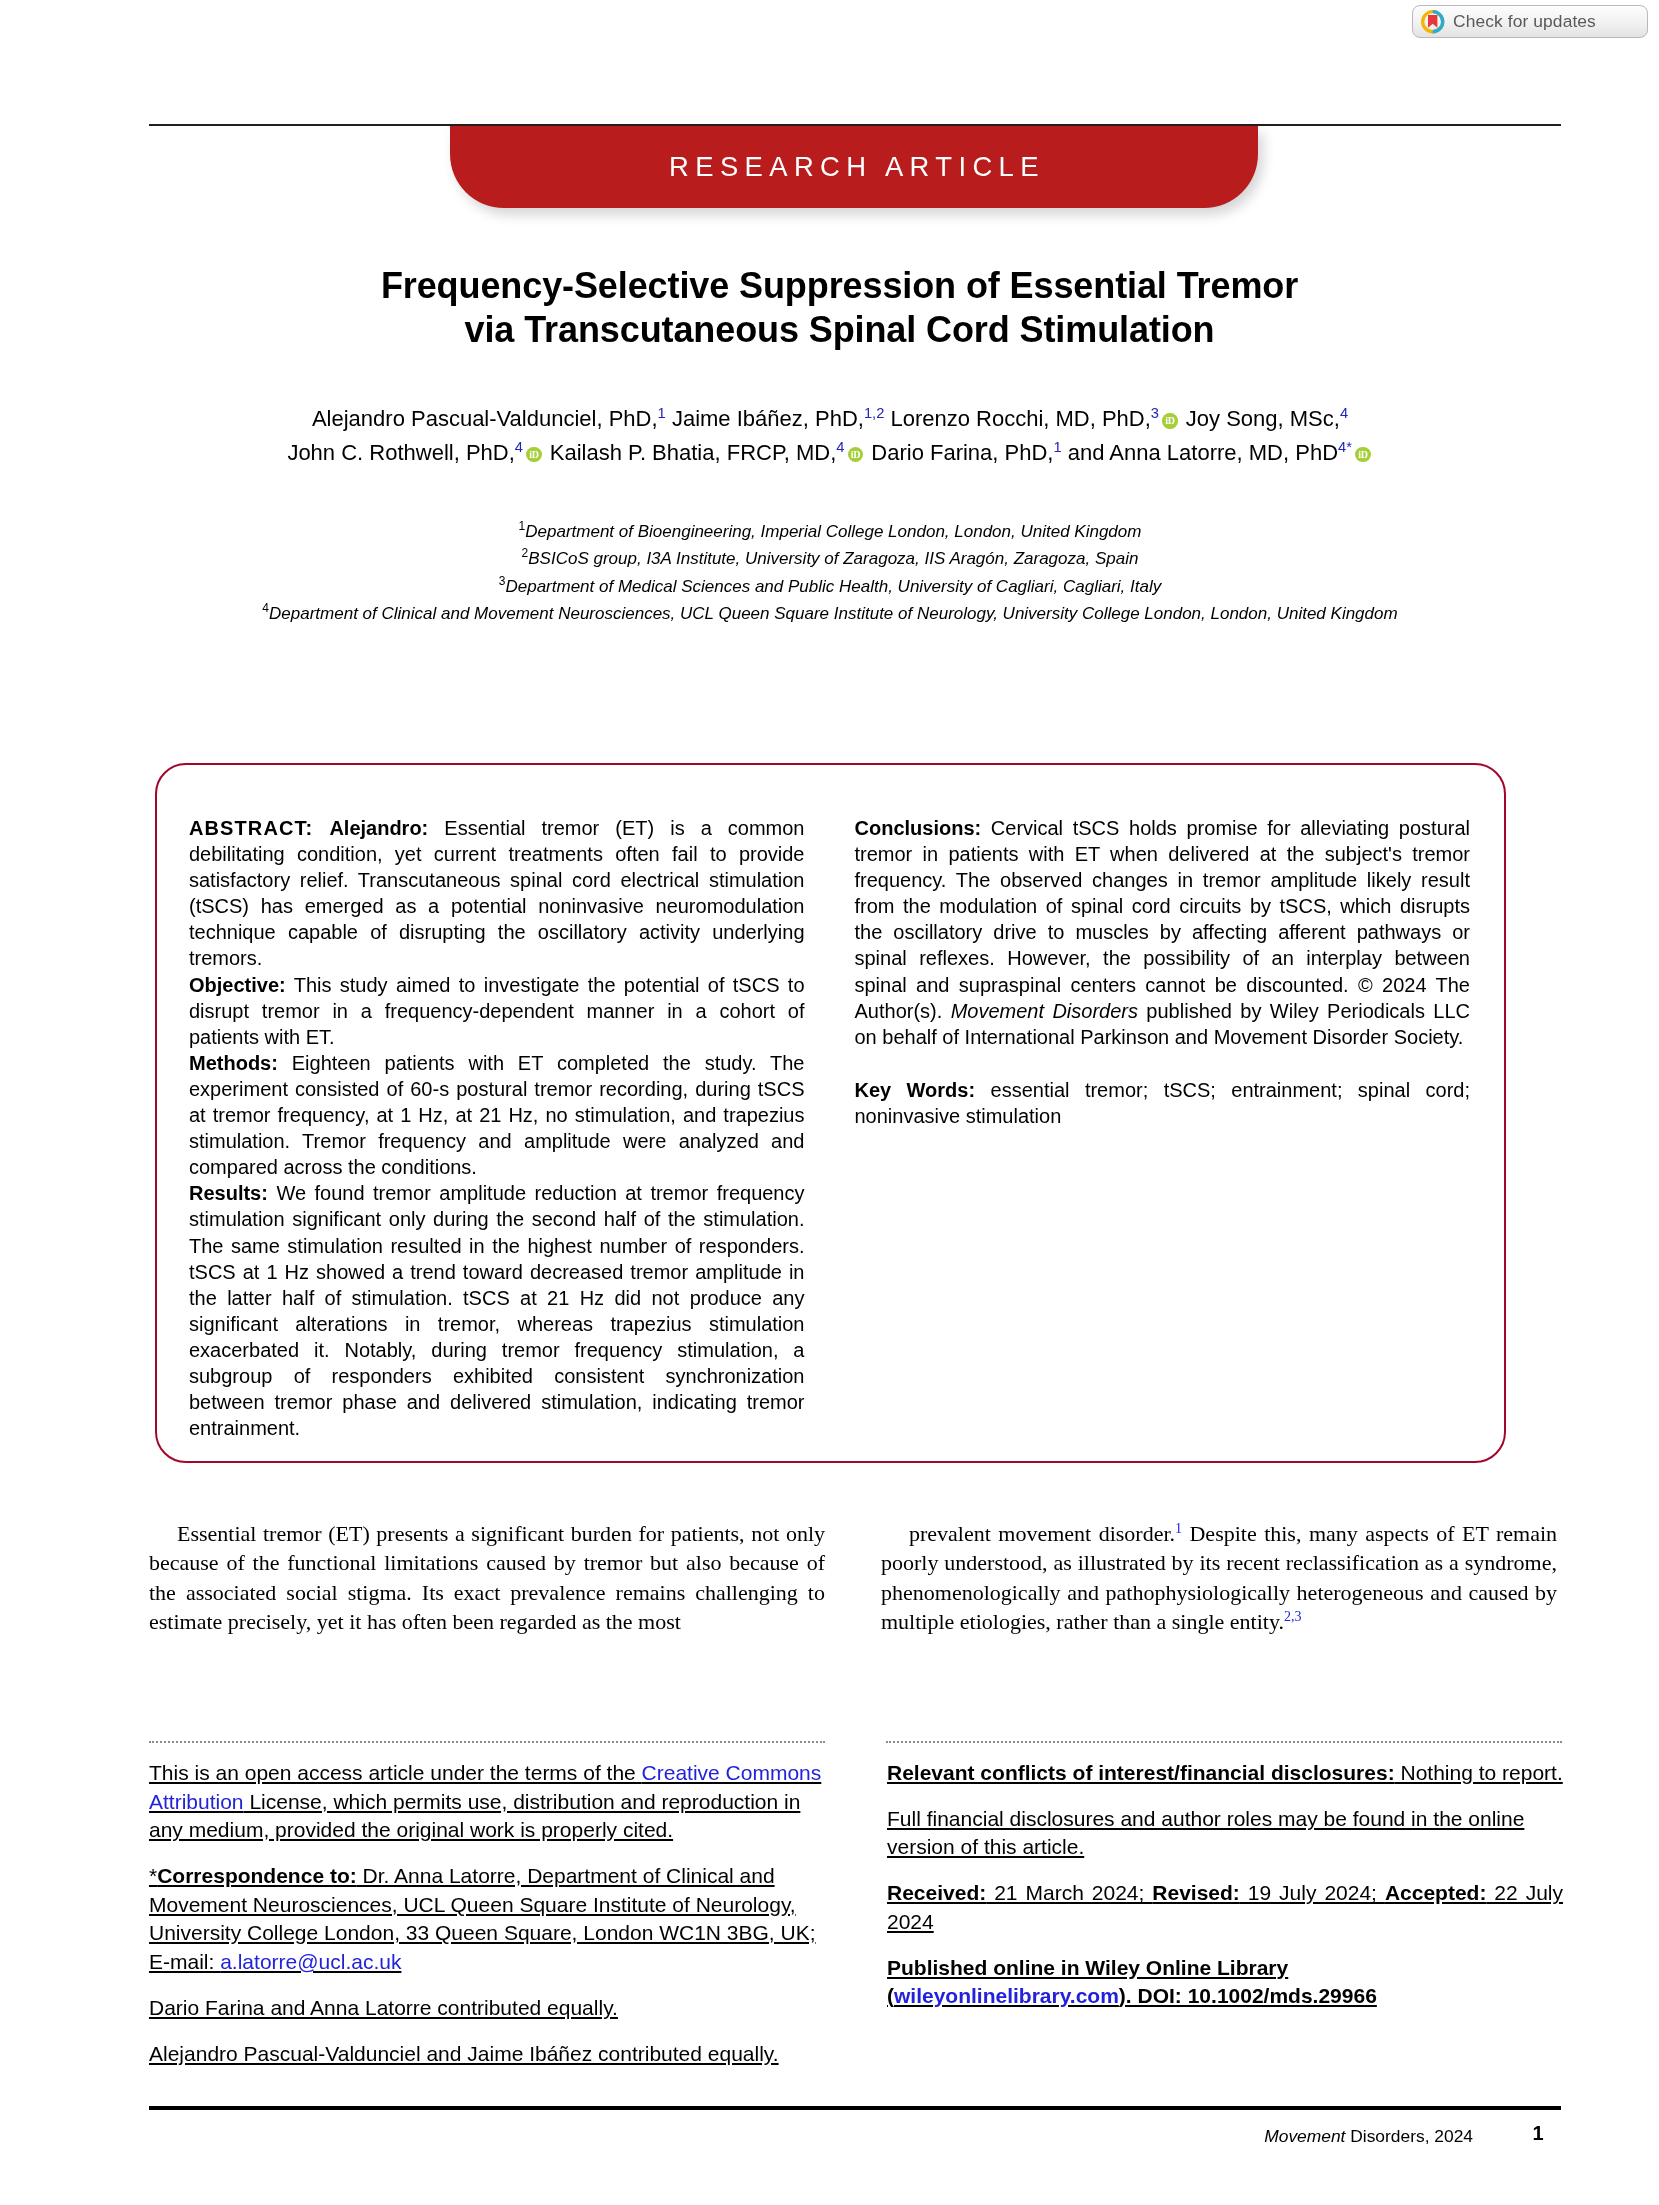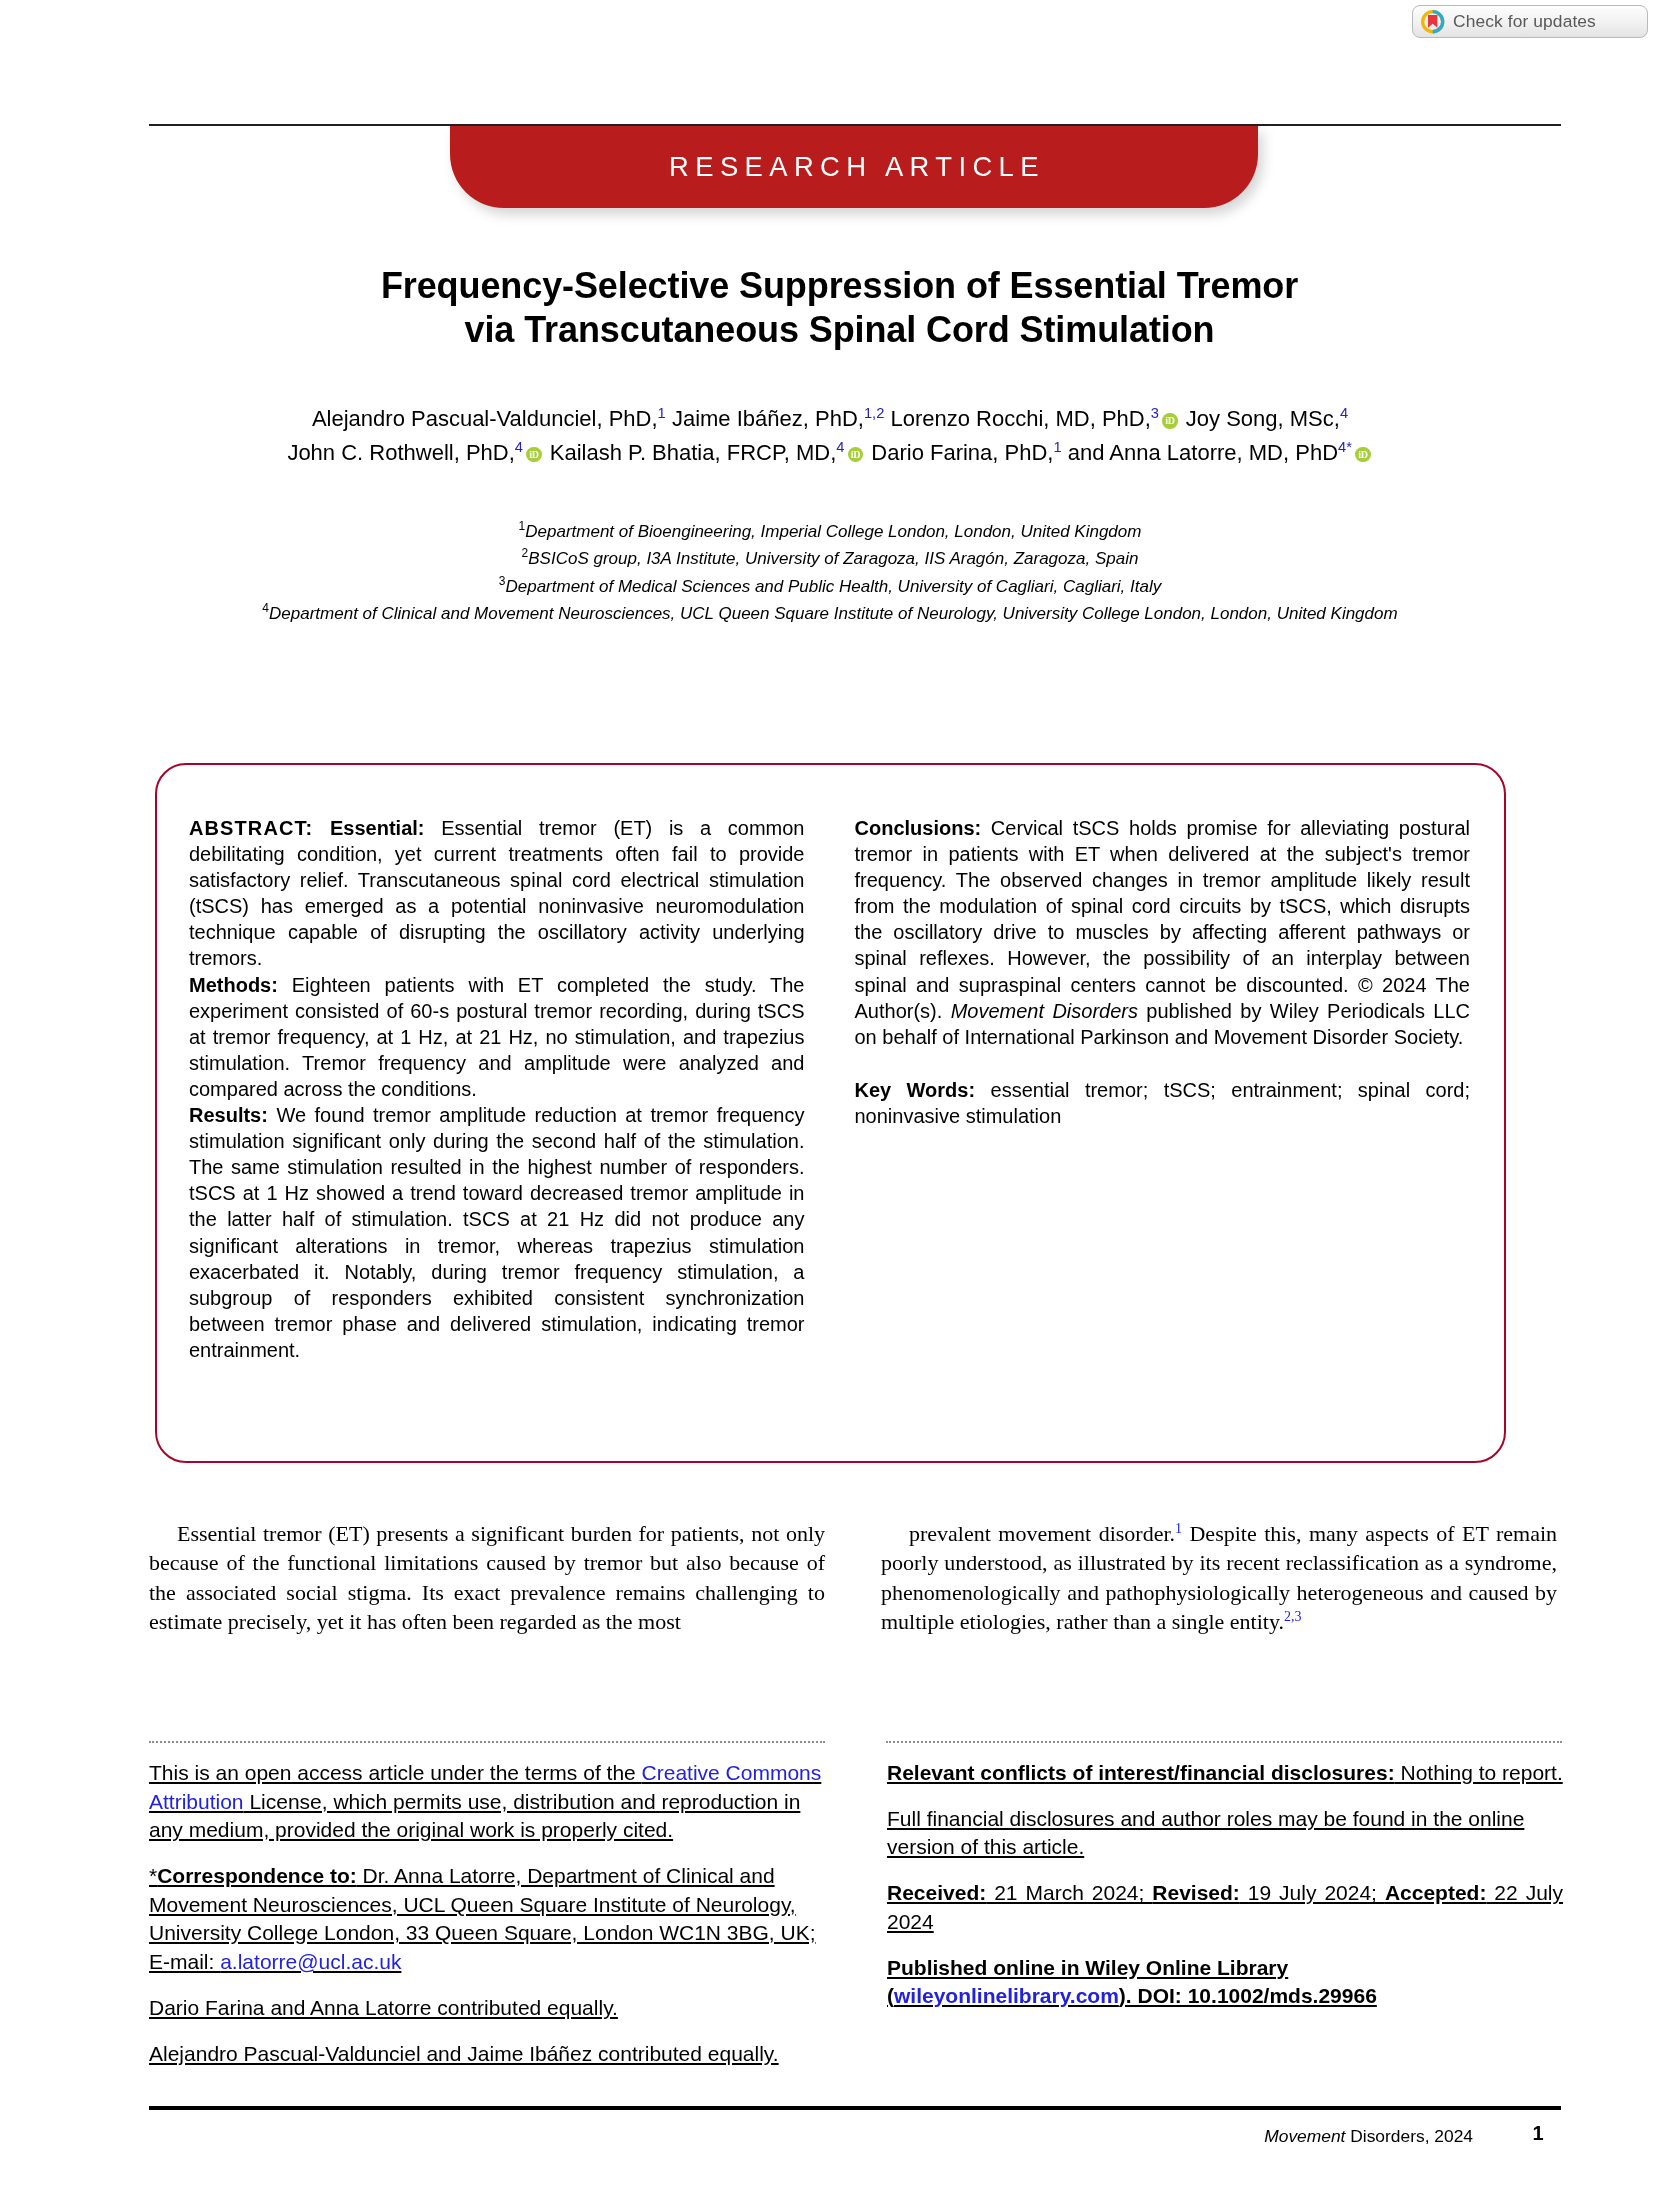--- a/index.html
+++ b/index.html
@@ -283,21 +283,22 @@
 <div id="affiliations">
   <div><sup>1</sup><span>Department of Bioengineering, Imperial College London, London, United Kingdom</span></div>
   <div><sup>2</sup><span>BSICoS group, I3A Institute, University of Zaragoza, IIS Aragón, Zaragoza, Spain</span></div>
   <div><sup>3</sup><span>Department of Medical Sciences and Public Health, University of Cagliari, Cagliari, Italy</span></div>
   <div><sup>4</sup><span>Department of Clinical and Movement Neurosciences, UCL Queen Square Institute of Neurology, University College London, London, United Kingdom</span></div>
 </div>
 
 <div id="abstract-box"></div>
 <div id="abstract-cols">
   <div class="abs-col">
-    <p><b class="abs-lead">ABSTRACT:</b> <b>Essential:</b><span> Essential tremor (ET) is a common debilitating condition, yet current treatments often fail to provide satisfactory relief. Transcutaneous spinal cord electrical stimulation (tSCS) has emerged as a potential noninvasive neuromodulation technique capable of disrupting the oscillatory activity underlying tremors.</span></p>
+    <p><b class="abs-lead">ABSTRACT:</b> <b>Alejandro:</b><span> Essential tremor (ET) is a common debilitating condition, yet current treatments often fail to provide satisfactory relief. Transcutaneous spinal cord electrical stimulation (tSCS) has emerged as a potential noninvasive neuromodulation technique capable of disrupting the oscillatory activity underlying tremors.</span></p>
+    <p><b>Objective:</b><span> This study aimed to investigate the potential of tSCS to disrupt tremor in a frequency-dependent manner in a cohort of patients with ET.</span></p>
     <p><b>Methods:</b><span> Eighteen patients with ET completed the study. The experiment consisted of 60-s postural tremor recording, during tSCS at tremor frequency, at 1 Hz, at 21 Hz, no stimulation, and trapezius stimulation. Tremor frequency and amplitude were analyzed and compared across the conditions.</span></p>
     <p><b>Results:</b><span> We found tremor amplitude reduction at tremor frequency stimulation significant only during the second half of the stimulation. The same stimulation resulted in the highest number of responders. tSCS at 1 Hz showed a trend toward decreased tremor amplitude in the latter half of stimulation. tSCS at 21 Hz did not produce any significant alterations in tremor, whereas trapezius stimulation exacerbated it. Notably, during tremor frequency stimulation, a subgroup of responders exhibited consistent synchronization between tremor phase and delivered stimulation, indicating tremor entrainment.</span></p>
   </div>
   <div class="abs-col">
     <p><b>Conclusions:</b><span> Cervical tSCS holds promise for alleviating postural tremor in patients with ET when delivered at the subject's tremor frequency. The observed changes in tremor amplitude likely result from the modulation of spinal cord circuits by tSCS, which disrupts the oscillatory drive to muscles by affecting afferent pathways or spinal reflexes. However, the possibility of an interplay between spinal and supraspinal centers cannot be discounted. © 2024 The Author(s). </span><span class="abs-italic">Movement Disorders</span><span> published by Wiley Periodicals LLC on behalf of International Parkinson and Movement Disorder Society.</span></p>
     <p class="keywords"><b>Key Words:</b><span> essential tremor; tSCS; entrainment; spinal cord; noninvasive stimulation</span></p>
   </div>
 </div>
 
 <div id="body-cols">

